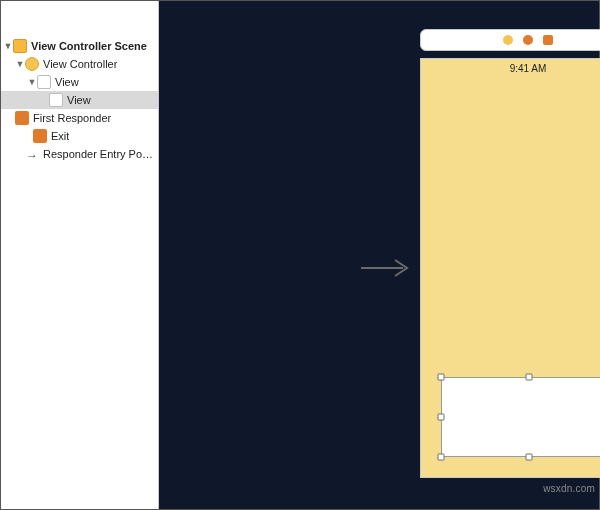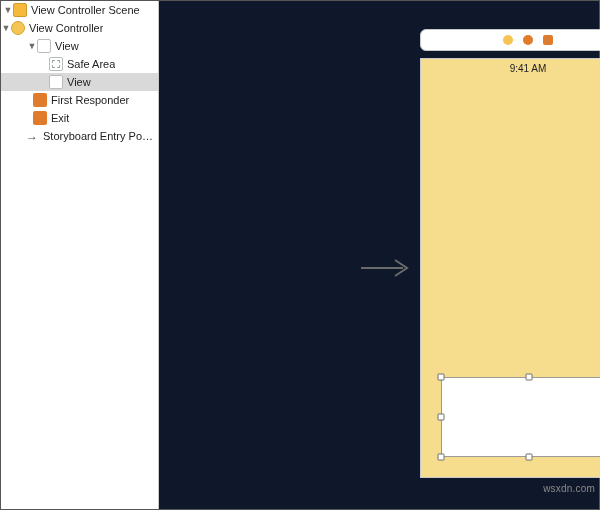--- a/index.html
+++ b/index.html
@@ -3,21 +3,21 @@
 <meta charset="utf-8">
 <style>
   * { box-sizing: border-box; margin: 0; padding: 0; }
   html, body { width: 600px; height: 510px; overflow: hidden; font-family: -apple-system, "Helvetica Neue", Arial, sans-serif; font-size: 11px; color: #222; }
   .root { display: flex; width: 600px; height: 510px; border: 1px solid #555; background: #fff; }
 
   
   .sidebar { width: 158px; flex: 0 0 158px; background: #fff; border-right: 1px solid #c8c8c8; overflow: hidden; }
   .row { display: flex; align-items: center; height: 18px; padding-right: 4px; white-space: nowrap; overflow: hidden; text-overflow: ellipsis; cursor: default; }
   .row.sel { background: #d9d9d9; }
-  .row.head { font-weight: 400; }
+  .row.head { font-weight: 700; margin-top: 36px; }
   .disc { width: 10px; flex: 0 0 10px; text-align: center; font-size: 9px; color: #6b6b6b; user-select: none; }
   .disc.open::before { content: "▼"; }
   .icon { width: 14px; height: 14px; flex: 0 0 14px; margin-right: 4px; border-radius: 2px; display: flex; align-items: center; justify-content: center; }
   .ic-scene { background: #f6b93b; border: 1px solid #d19a2e; }
   .ic-vc { background: #f6c453; border-radius: 50%; border: 1px solid #d6a52f; }
   .ic-view { background: #fff; border: 1px solid #bcbcbc; }
   .ic-safe { background: #fff; border: 1px solid #bcbcbc; position: relative; }
   .ic-safe::after { content: ""; position: absolute; inset: 2px; border: 1px dashed #9aa; }
   .ic-first { background: #e07b2c; border-radius: 2px; }
   .ic-exit { background: #e07b2c; border-radius: 2px; }
@@ -58,54 +58,49 @@
 <body>
 
 <div class="root">
 
   <div class="sidebar">
     <div class="row head" style="padding-left:2px">
       <span class="disc open"></span>
       <span class="icon ic-scene"></span>
       <span class="lbl">View Controller Scene</span>
     </div>
-    <div class="row" style="">
+    <div class="row" style="padding-left:14px">
       <span class="disc open"></span>
       <span class="icon ic-vc"></span>
       <span class="lbl">View Controller</span>
     </div>
     <div class="row" style="padding-left:26px">
       <span class="disc open"></span>
       <span class="icon ic-view"></span>
       <span class="lbl">View</span>
     </div>
-    <div class="row" style="padding-left:38px">
-      <span class="disc"></span>
-      <span class="icon ic-safe"></span>
-      <span class="lbl">Safe Area</span>
-    </div>
     <div class="row sel" style="padding-left:38px">
       <span class="disc"></span>
       <span class="icon ic-view"></span>
       <span class="lbl">View</span>
     </div>
-    <div class="row" style="padding-left:22px">
+    <div class="row" style="padding-left:4px">
       <span class="disc"></span>
       <span class="icon ic-first"></span>
       <span class="lbl">First Responder</span>
     </div>
     <div class="row" style="padding-left:22px">
       <span class="disc"></span>
       <span class="icon ic-exit"></span>
       <span class="lbl">Exit</span>
     </div>
     <div class="row" style="padding-left:14px">
       <span class="disc"></span>
       <span class="icon ic-entry">→</span>
-      <span class="lbl">Storyboard Entry Poi…</span>
+      <span class="lbl">Responder Entry Poi…</span>
     </div>
   </div>
 
   <div class="canvas">
 
     <div class="dock">
       <span class="dot dot-y"></span>
       <span class="dot dot-o"></span>
       <span class="stop"></span>
     </div>

